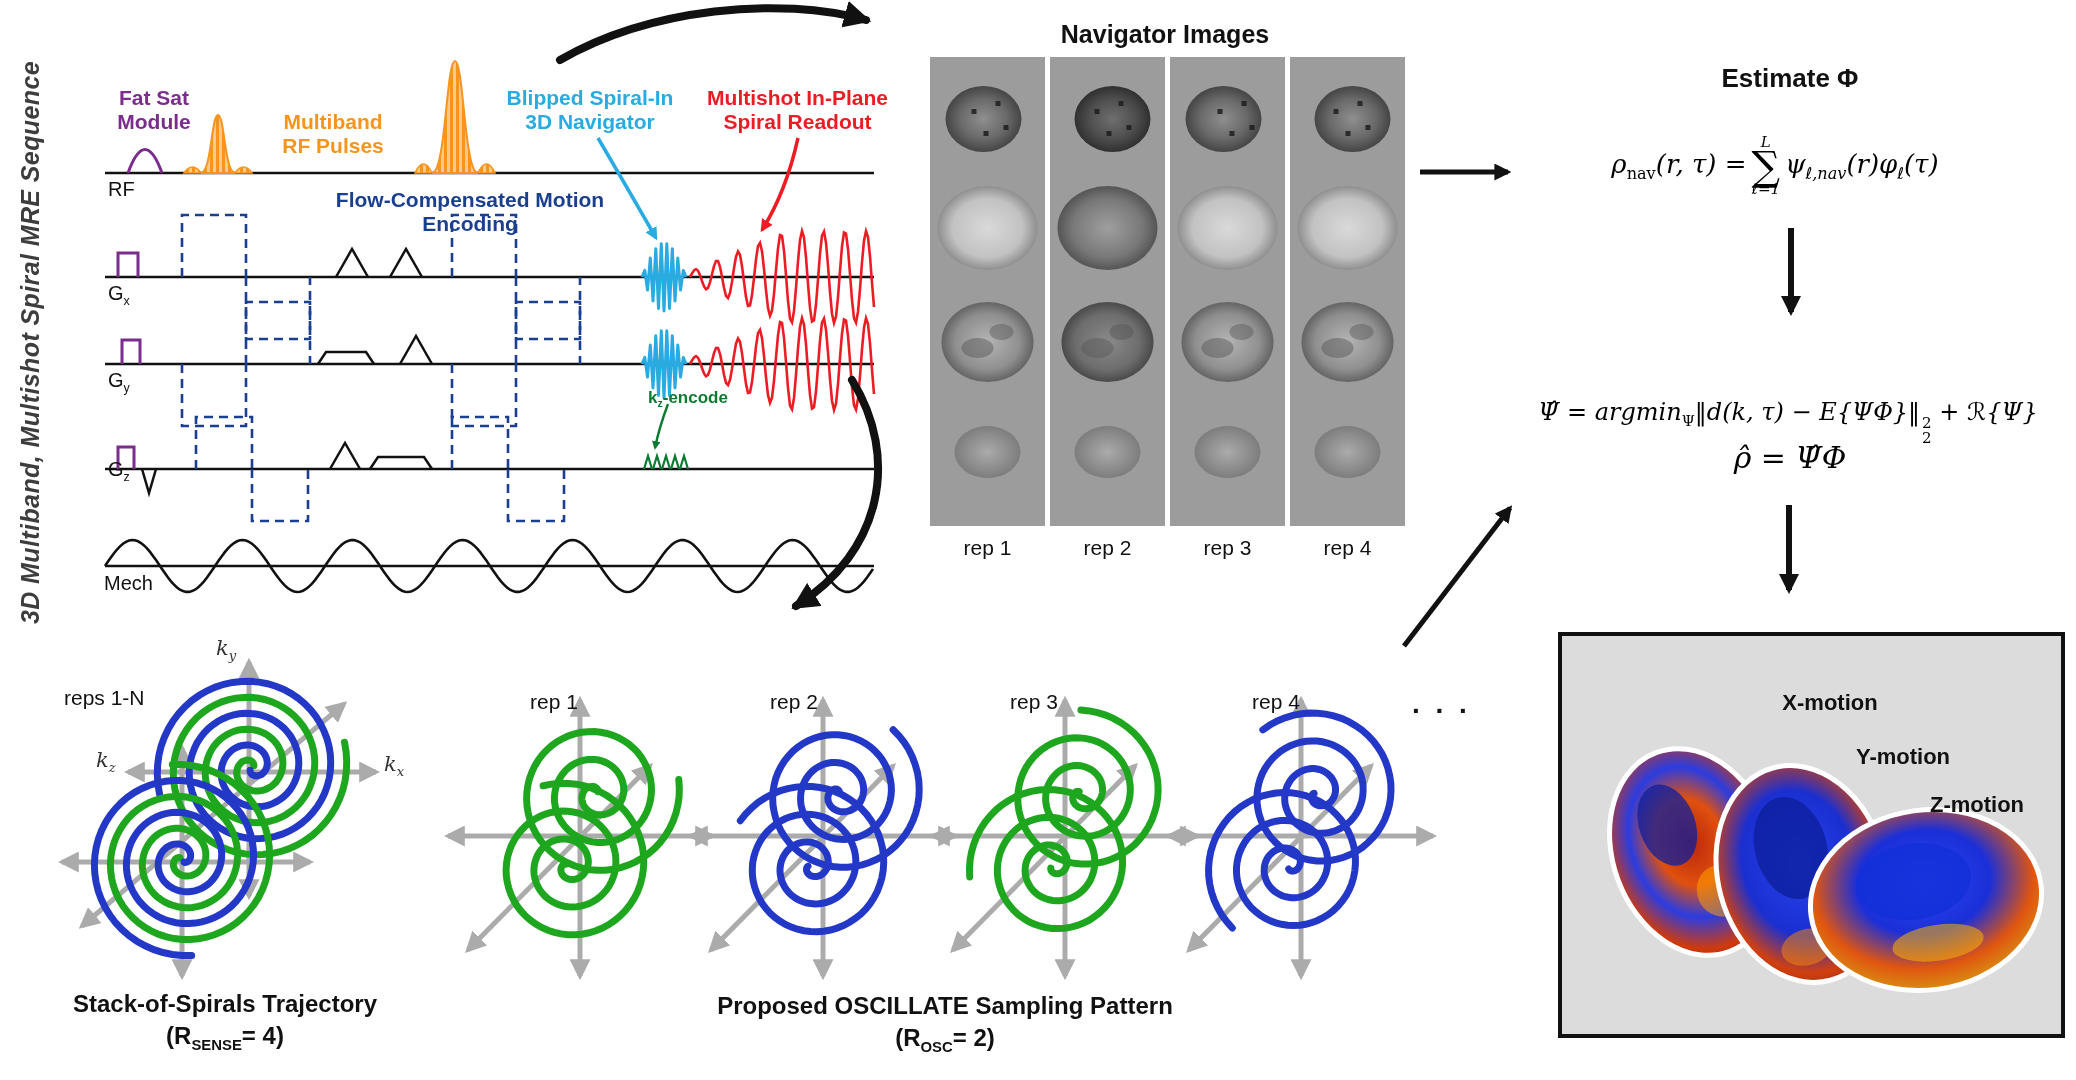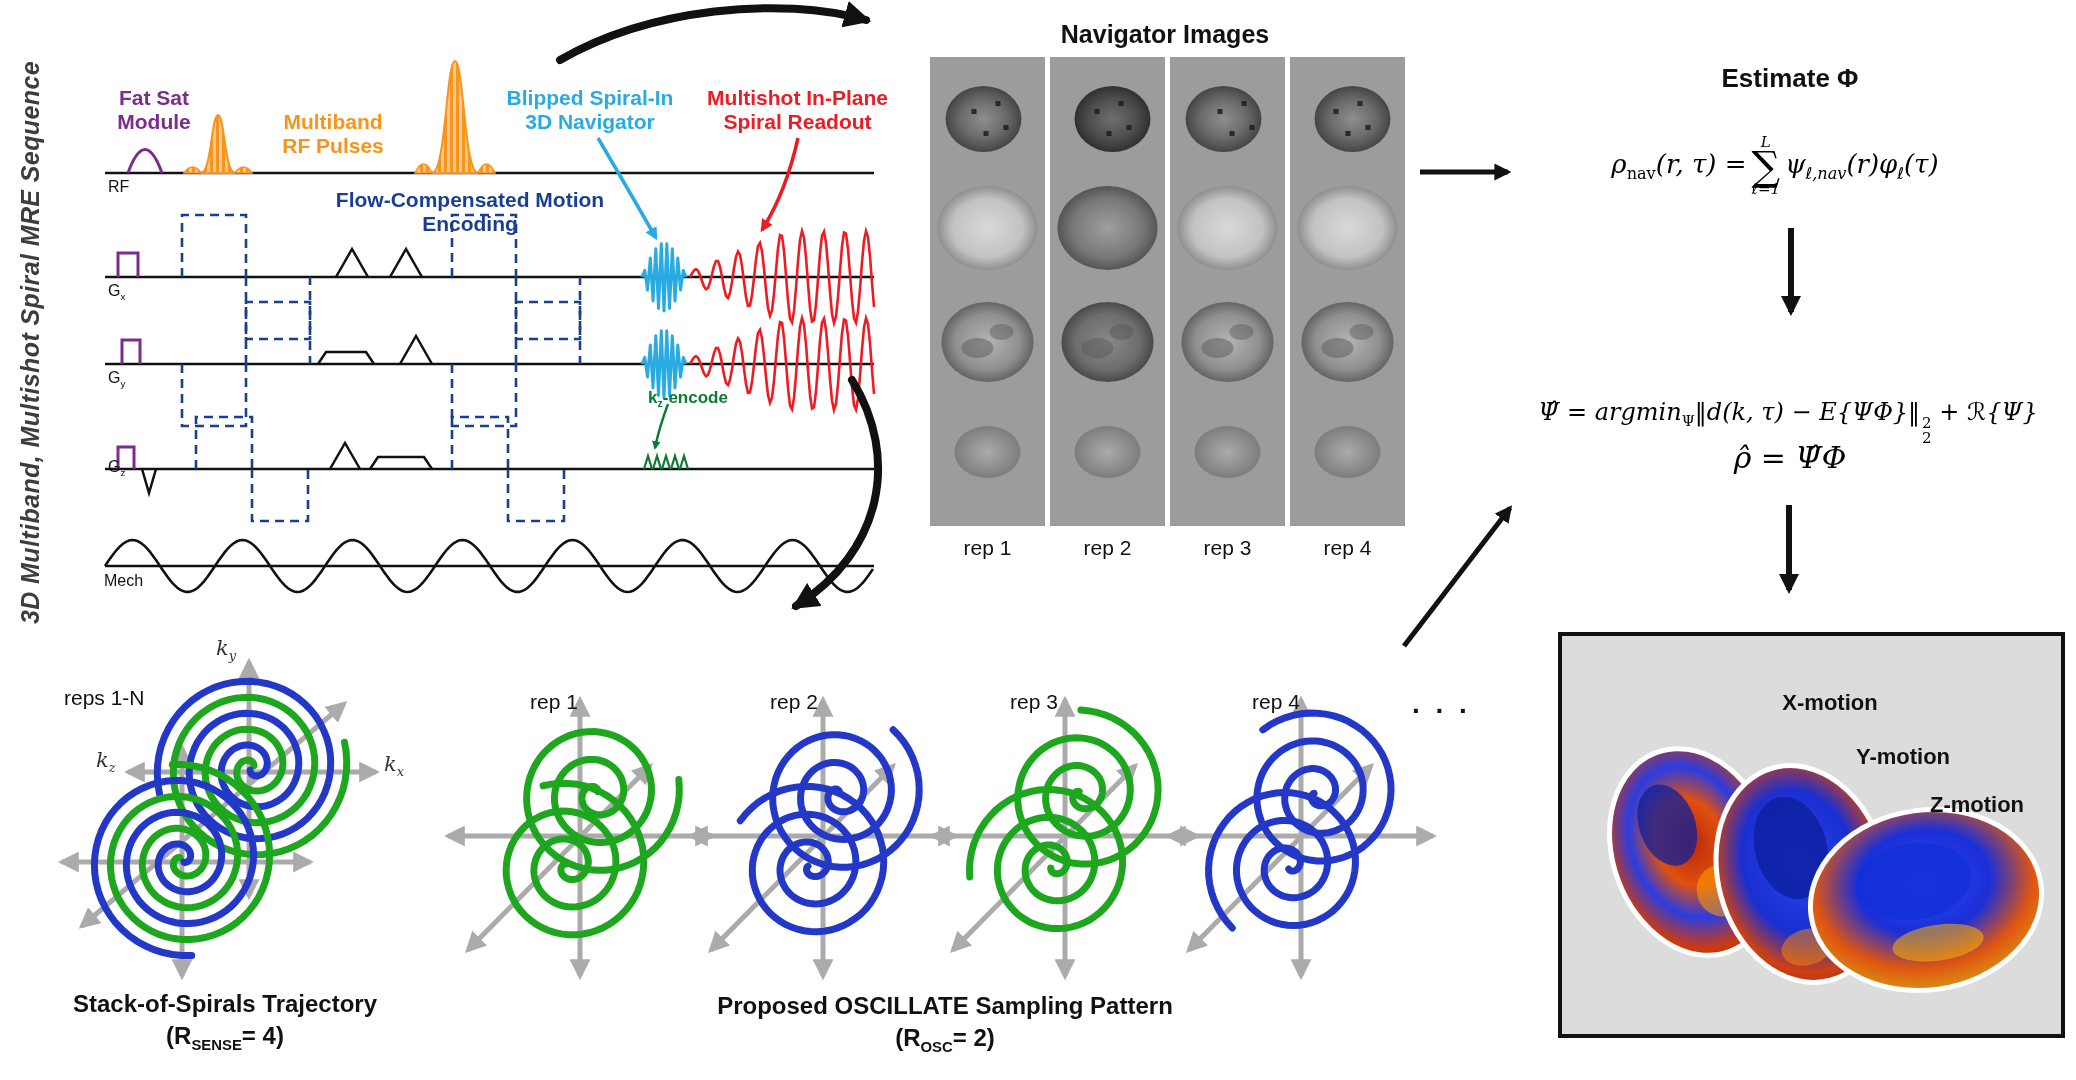--- a/index.html
+++ b/index.html
@@ -9,21 +9,21 @@
   #art{position:absolute;left:0;top:0;}
   .lbl{position:absolute;color:#111;line-height:1.15;}
   .b{font-weight:bold;}
   .ctr{text-align:center;}
   .pre{white-space:pre-line;}
   .side-label{position:absolute;left:16px;top:52px;height:580px;width:40px;
     writing-mode:vertical-rl;transform:rotate(180deg);
     font:italic bold 25px "Liberation Sans",sans-serif;color:#3d3d3d;
     text-align:center;letter-spacing:0.4px;}
   .seq-top{font-size:21px;font-weight:bold;}
-  .row-lbl{font-size:16px;}
+  .row-lbl{font-size:20px;}
   .axis-lbl{font-family:"DejaVu Serif",serif;font-style:italic;font-size:21px;color:#333;}
   sub{font-size:62%;}
   .eq{position:absolute;font-family:"DejaVu Serif","DejaVu Sans",serif;color:#000;}
   .i{font-style:italic;}
   .sum{display:inline-flex;flex-direction:column;align-items:center;vertical-align:middle;line-height:0.85;margin:0 5px;}
   .sum .sigma{font-size:40px;font-style:normal;}
   .sum .lim{font-size:15px;font-style:italic;}
   .supsub{display:inline-flex;flex-direction:column;align-items:center;line-height:1;font-size:15px;vertical-align:-8px;margin-left:2px;}
   .ellipsis{letter-spacing:4px;}
 </style>

